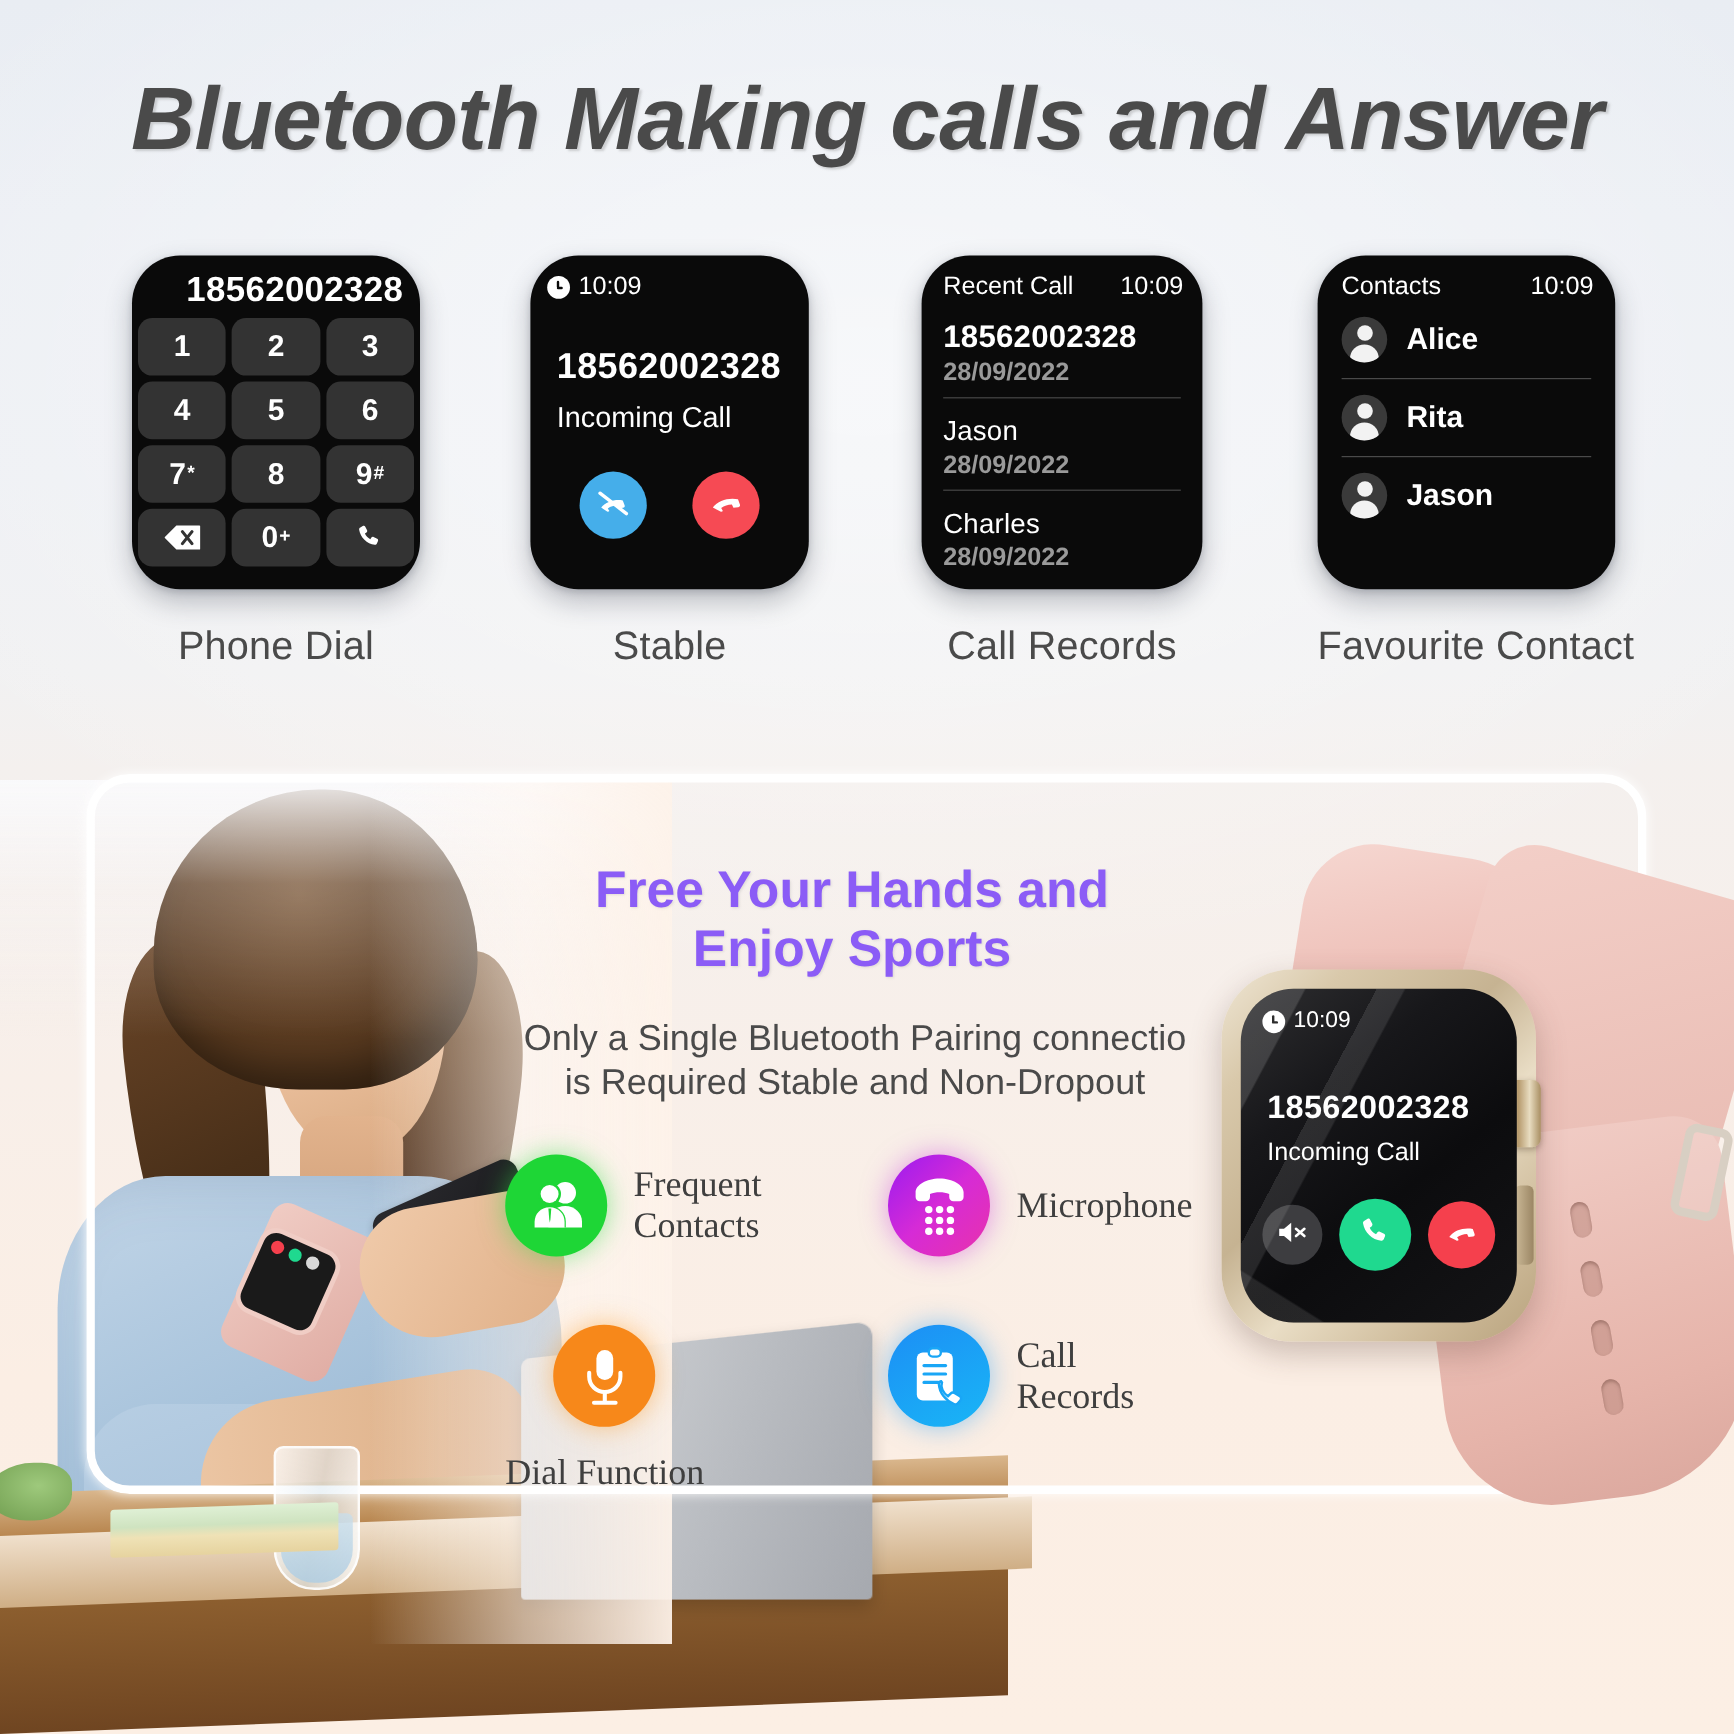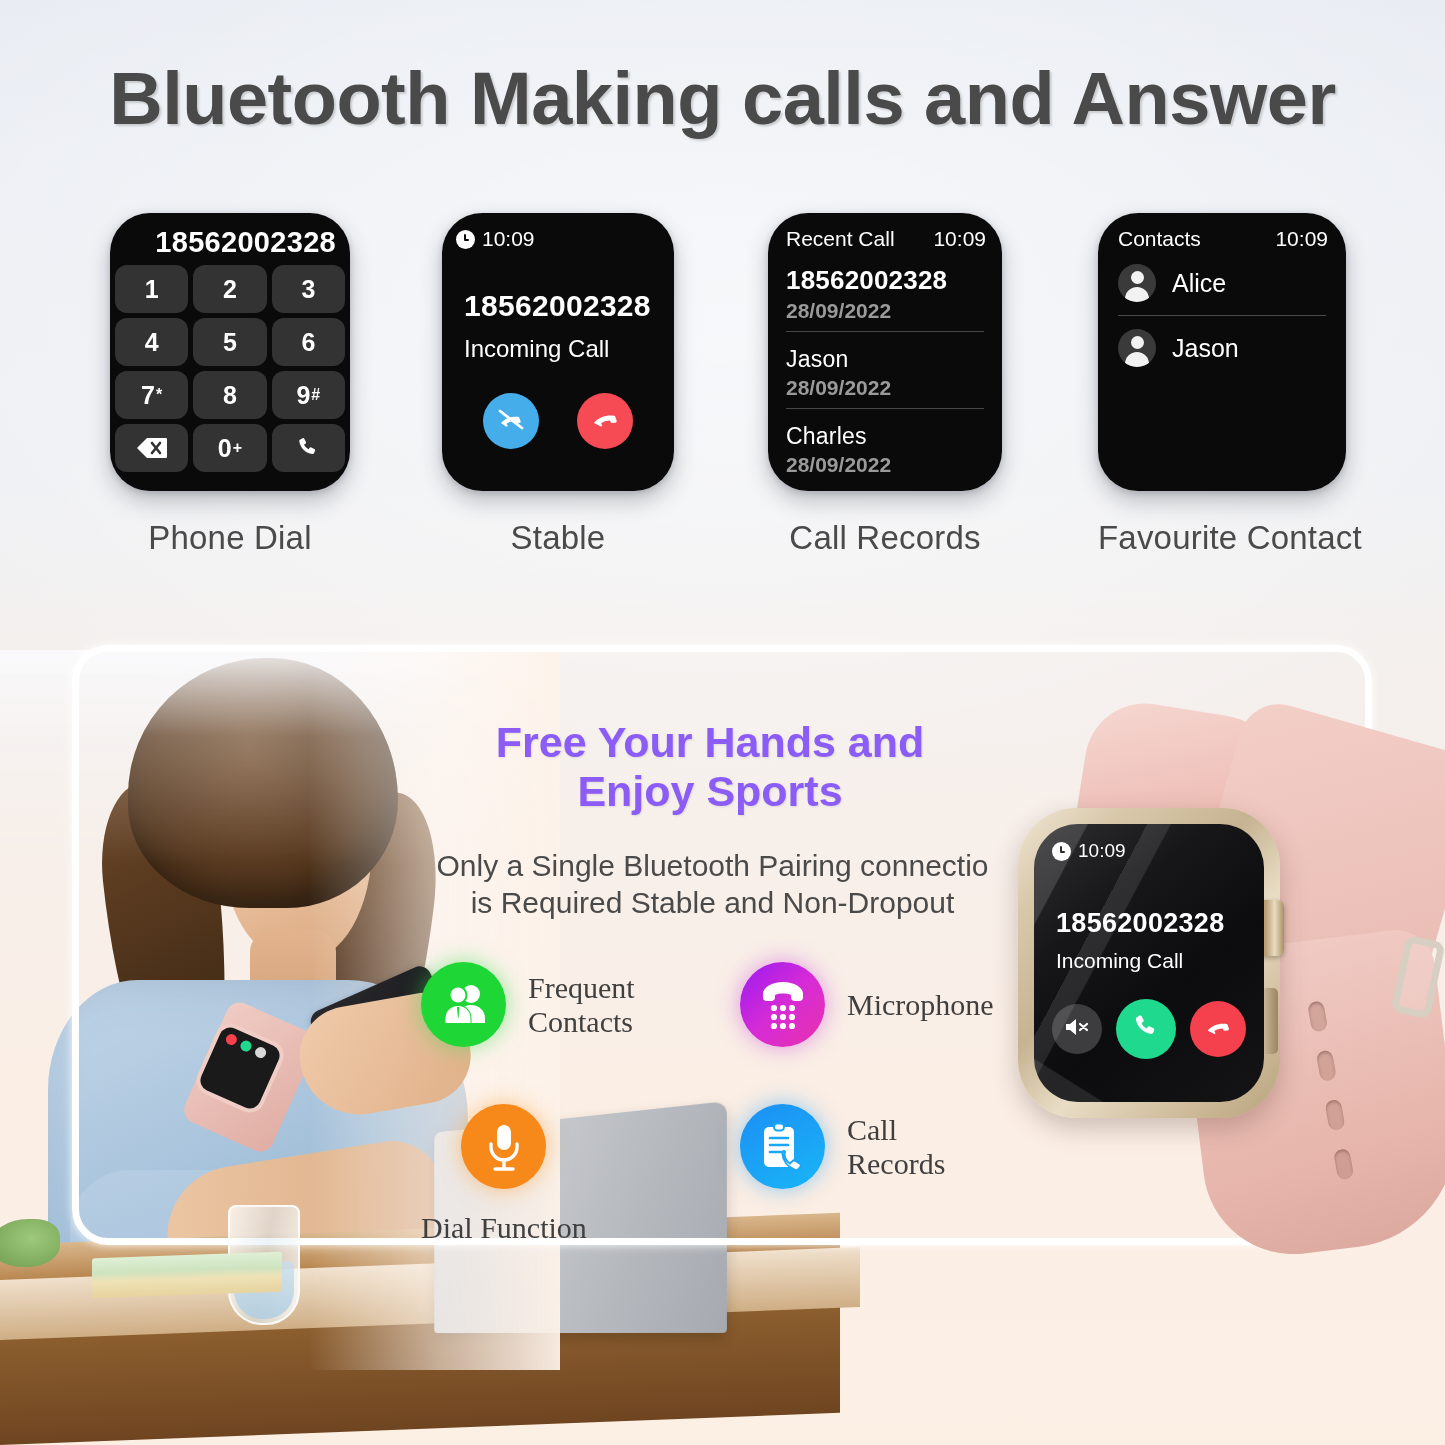--- a/index.html
+++ b/index.html
@@ -38,20 +38,21 @@
     position: absolute;
     top: 56px; left: 0; width: 1445px;
     text-align: center;
     font-size: 74px;
     font-weight: 700;
     letter-spacing: -0.5px;
     color: #4a4a4a;
     text-shadow: 2px 2px 2px rgba(120,120,120,.30);
     white-space: nowrap;
     z-index: 5;
+    font-style: italic;
   }
 
   
   .watch-row {
     position: absolute;
     top: 213px; left: 0; width: 1445px;
     height: 360px;
     z-index: 4;
   }
   .watch-col { position: absolute; top: 0; }
@@ -173,21 +174,21 @@
   .rec-title { color:#fff; font-size: 26px; font-weight: 700; letter-spacing:.2px; }
   .rec-title.plain { font-weight: 400; font-size: 23px; }
   .rec-date { color:#9a9a9a; font-size: 21px; font-weight: 700; margin-top: 3px; }
 
   
   .con-head {
     display: flex; justify-content: space-between; align-items: baseline;
     color: #fff; font-size: 21px;
     padding: 14px 18px 0 20px;
   }
-  .con-list { padding: 0 20px; }
+  .con-list { padding: 0 20px; font-weight: bold; }
   .con-item { display:flex; align-items:center; gap:16px; padding: 13px 0; }
   .con-item + .con-item { border-top: 1px solid #4a4a4a; }
   .avatar {
     width: 38px; height: 38px; border-radius: 50%;
     background: #3a3a3a; position: relative; flex: none; overflow:hidden;
   }
   .avatar::before {
     content:""; position:absolute; width:13px; height:13px; border-radius:50%;
     background:#f2f2f2; left:12.5px; top:7px;
   }
@@ -568,20 +569,24 @@
   <div class="watch-col wcol3">
     <div class="screen h-full">
       <div class="con-head">
         <span>Contacts</span>
         <span>10:09</span>
       </div>
       <div class="con-list">
         <div class="con-item">
           <span class="avatar"></span>
           <span class="con-name">Alice</span>
+        </div>
+        <div class="con-item">
+          <span class="avatar"></span>
+          <span class="con-name">Rita</span>
         </div>
         <div class="con-item">
           <span class="avatar"></span>
           <span class="con-name">Jason</span>
         </div>
       </div>
     </div>
     <div class="caption">Favourite Contact</div>
   </div>
 </div>

